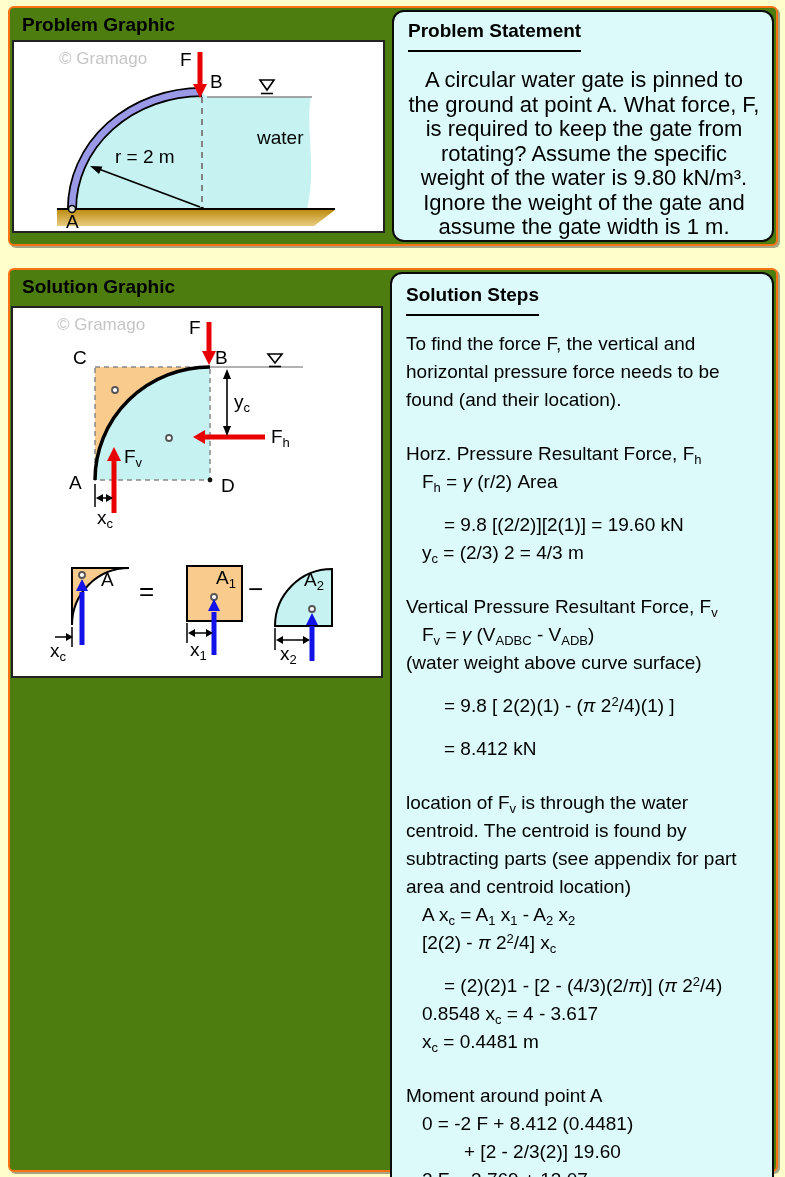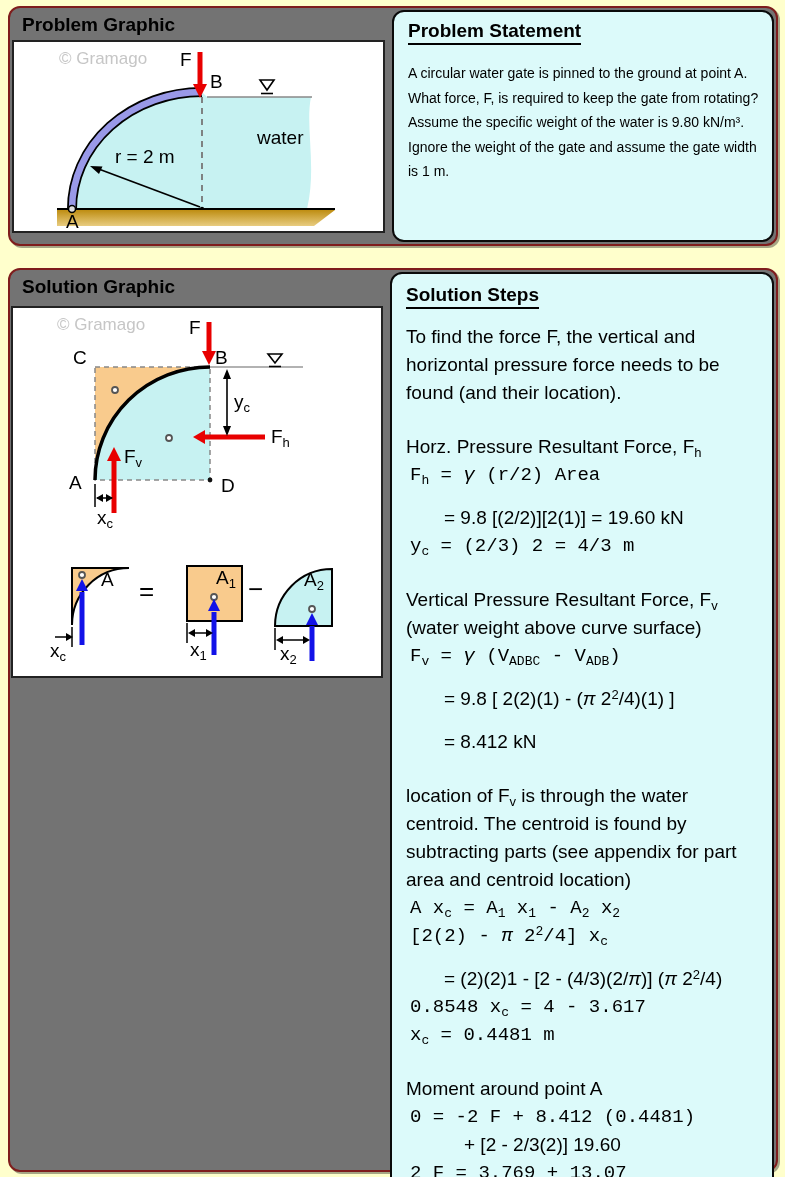--- a/index.html
+++ b/index.html
@@ -1,38 +1,38 @@
 <!DOCTYPE html>
 <html><head>
 <meta charset="utf-8">
 <style>
   html,body{margin:0;padding:0;}
   body{background:#FFFFCC;font-family:"Liberation Sans","DejaVu Sans",sans-serif;}
   .page{position:relative;width:785px;height:1177px;background:#FFFFCC;overflow:hidden;}
-  .panel{position:absolute;box-sizing:border-box;background:#737373;border:2px solid #7f1d1d;
-         border-radius:12px;box-shadow:2px 2px 0 rgba(0,0,0,0.35);}
+  .panel{position:absolute;box-sizing:border-box;background:#4d7c0f;border:2px solid #f97316;
+         border-radius:6px;box-shadow:2px 2px 0 rgba(0,0,0,0.35);}
   .panel-top{left:8px;top:6px;width:770px;height:240px;}
   .panel-bottom{left:8px;top:268px;width:770px;height:904px;}
   .panel-title{position:absolute;left:12px;top:6px;margin:0;font-size:19px;font-weight:bold;color:#000;}
   .gfx-box{position:absolute;box-sizing:border-box;background:#fff;border:2px solid #222;}
   .gfx-problem{left:2px;top:32px;width:373px;height:193px;}
   .gfx-solution{left:1px;top:36px;width:372px;height:372px;}
   .text-box{position:absolute;box-sizing:border-box;background:#DCFAFA;border:2px solid #0a0a0a;
             border-radius:12px;}
   .statement-box{left:382px;top:2px;width:382px;height:232px;padding:8px 12px 8px 14px;}
   .steps-box{left:380px;top:2px;width:384px;height:1118px;padding:10px 8px 8px 14px;}
   .box-heading{display:inline-block;margin:0 0 6px 0;font-size:19px;font-weight:bold;color:#000;
-               border-bottom:2.5px solid #000;padding-bottom:1px;}
-  .statement-text{margin:10px 0 0 0;font-size:14px;line-height:24.5px;color:#000;width:352px;}
+               border-bottom:2.5px solid #000;padding-bottom:8px;}
+  .statement-text{margin:10px 0 0 0;font-size:22px;line-height:24.5px;color:#000;width:352px;text-align:center;}
   .steps{margin-top:8px;}
   .step-block{margin-bottom:26px;}
   .step-block:last-child{margin-bottom:0;}
   .step-line{font-size:19px;line-height:28px;color:#000;white-space:nowrap;}
   .step-line.wrap{white-space:normal;width:352px;}
-  .indent-1{margin-left:4px;font-family:Liberation Mono, monospace;}
+  .indent-1{margin-left:16px;}
   .indent-2{margin-left:38px;margin-top:15px;}
   .indent-3{margin-left:58px;}
   .step-line sub{font-size:13px;line-height:0;position:relative;top:4px;vertical-align:baseline;}
   .step-line sup{font-size:13px;line-height:0;position:relative;top:-6px;vertical-align:baseline;}
   .step-line i{font-style:italic;}
   svg{display:block;}
   .lbl{font-size:19px;fill:#000;}
   .lbl-sm{font-size:13px;}
   .lbl-big{font-size:26px;fill:#000;}
   .wm{font-size:17px;fill:#C6C6C6;}
@@ -217,22 +217,22 @@
             <div class="step-line indent-0 wrap">To find the force F, the vertical and horizontal pressure force needs to be found (and their location).</div>
           </div>
           <div class="step-block">
             <div class="step-line indent-0">Horz. Pressure Resultant Force, F<sub>h</sub></div>
             <div class="step-line indent-1">F<sub>h</sub> = <i>γ</i> (r/2) Area</div>
             <div class="step-line indent-2">= 9.8 [(2/2)][2(1)] = 19.60 kN</div>
             <div class="step-line indent-1">y<sub>c</sub> = (2/3) 2 = 4/3 m</div>
           </div>
           <div class="step-block">
             <div class="step-line indent-0">Vertical Pressure Resultant Force, F<sub>v</sub></div>
+            <div class="step-line indent-1">F<sub>v</sub> = <i>γ</i> (V<sub>ADBC</sub> - V<sub>ADB</sub>)</div>
             <div class="step-line indent-0">(water weight above curve surface)</div>
-            <div class="step-line indent-1">F<sub>v</sub> = <i>γ</i> (V<sub>ADBC</sub> - V<sub>ADB</sub>)</div>
             <div class="step-line indent-2">= 9.8 [ 2(2)(1) - (<i>π</i> 2<sup>2</sup>/4)(1) ]</div>
             <div class="step-line indent-2">= 8.412 kN</div>
           </div>
           <div class="step-block">
             <div class="step-line indent-0 wrap">location of F<sub>v</sub> is through the water centroid. The centroid is found by subtracting parts (see appendix for part area and centroid location)</div>
             <div class="step-line indent-1">A x<sub>c</sub> = A<sub>1</sub> x<sub>1</sub> - A<sub>2</sub> x<sub>2</sub></div>
             <div class="step-line indent-1">[2(2) - <i>π</i> 2<sup>2</sup>/4] x<sub>c</sub></div>
             <div class="step-line indent-2">= (2)(2)1 - [2 - (4/3)(2/<i>π</i>)] (<i>π</i> 2<sup>2</sup>/4)</div>
             <div class="step-line indent-1">0.8548 x<sub>c</sub> = 4 - 3.617</div>
             <div class="step-line indent-1">x<sub>c</sub> = 0.4481 m</div>

